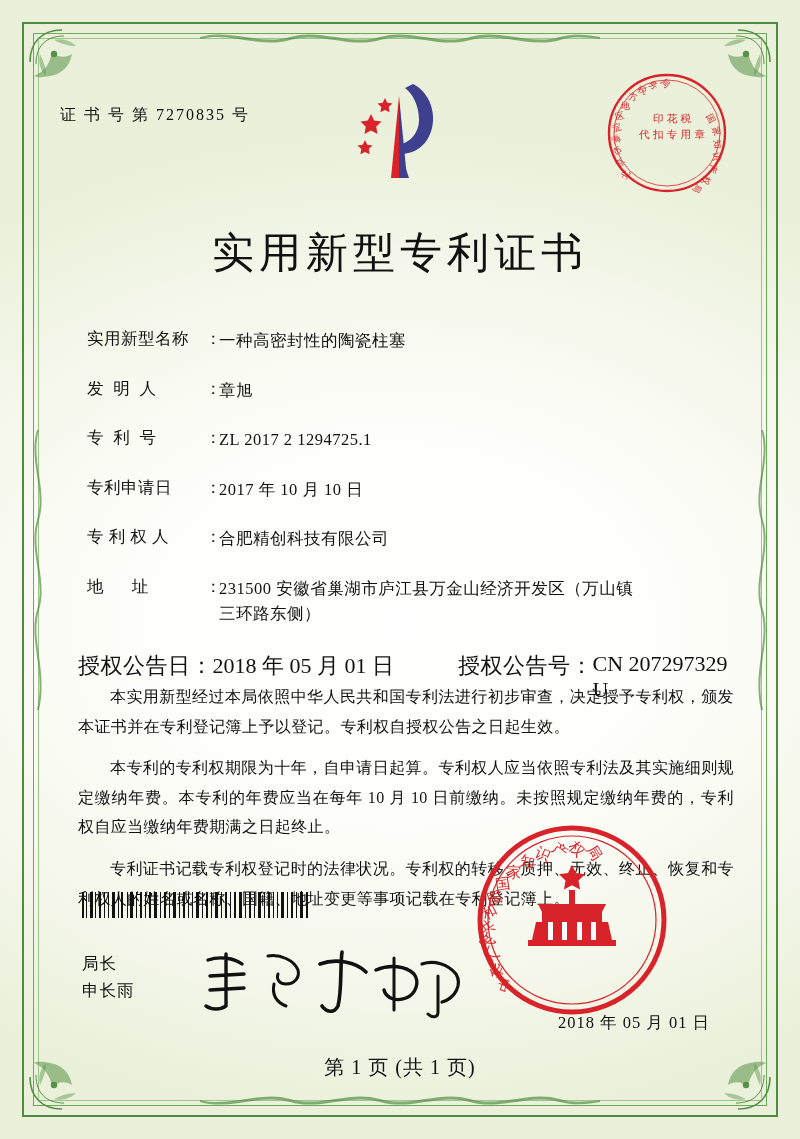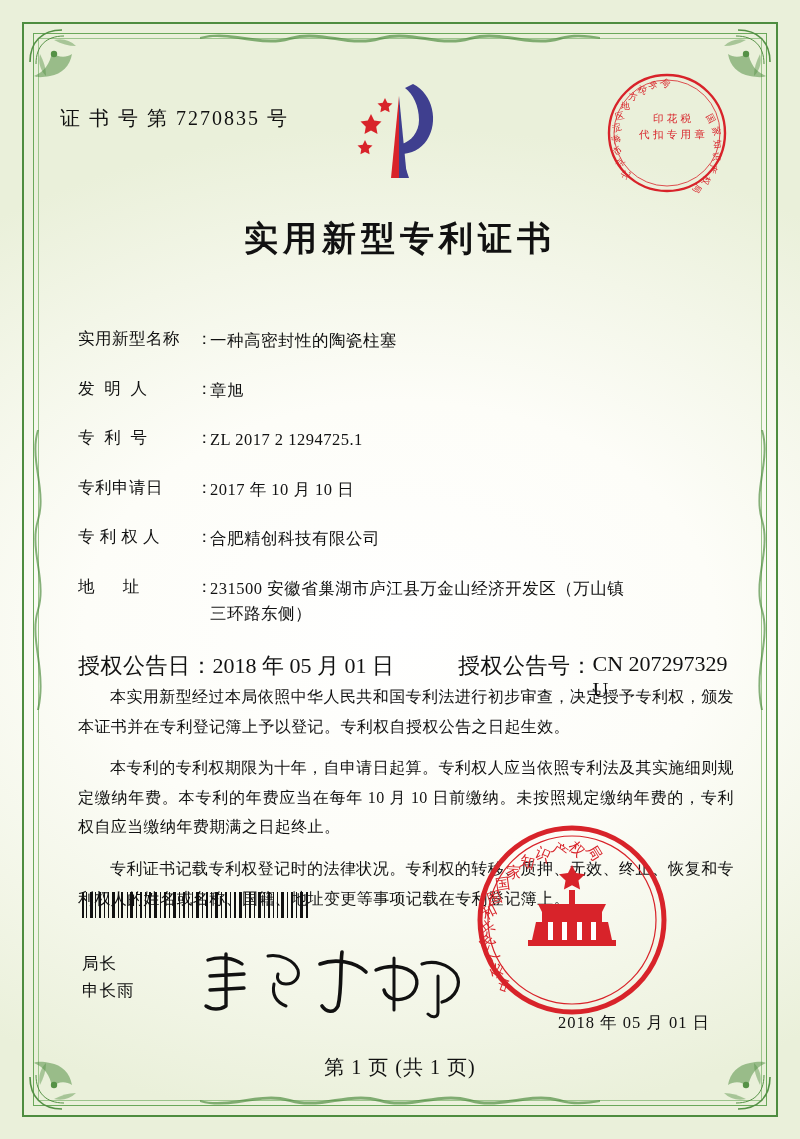--- a/index.html
+++ b/index.html
@@ -68,21 +68,21 @@
 
   
   .content {
     position: absolute;
     left: 60px; right: 60px; top: 60px; bottom: 50px;
   }
 
   .cert-no {
     position: absolute;
     left: 0; top: 45px;
-    font-size: 20px;
+    font-size: 16px;
     letter-spacing: 2px;
     color: #111;
   }
 
   .logo {
     position: absolute;
     left: 50%;
     transform: translateX(-50%);
     top: 18px;
     width: 130px;
@@ -93,24 +93,24 @@
     position: absolute;
     right: 8px;
     top: 8px;
     width: 130px;
     height: 130px;
   }
 
   .doc-title {
     position: absolute;
     left: 0; right: 0;
-    top: 156px;
+    top: 165px;
     text-align: center;
-    font-size: 34px;
-    font-weight: bold;
+    font-size: 42px;
+    font-weight: normal;
     letter-spacing: 5px;
     color: #111;
     font-family: "DejaVu Serif", "Liberation Serif", serif;
   }
 
   .fields {
     position: absolute;
     left: 18px;
     right: 0;
     top: 268px;
@@ -120,20 +120,21 @@
     align-items: flex-start;
     margin-bottom: 24px;
     font-size: 16.5px;
     color: #111;
   }
   .field-label {
     width: 118px;
     flex: 0 0 118px;
     white-space: pre;
     letter-spacing: 0.5px;
+    margin-left: 9px;
   }
   .field-sep {
     width: 14px;
     flex: 0 0 14px;
   }
   .field-value {
     flex: 1;
     letter-spacing: 0.5px;
     line-height: 1.55;
   }

